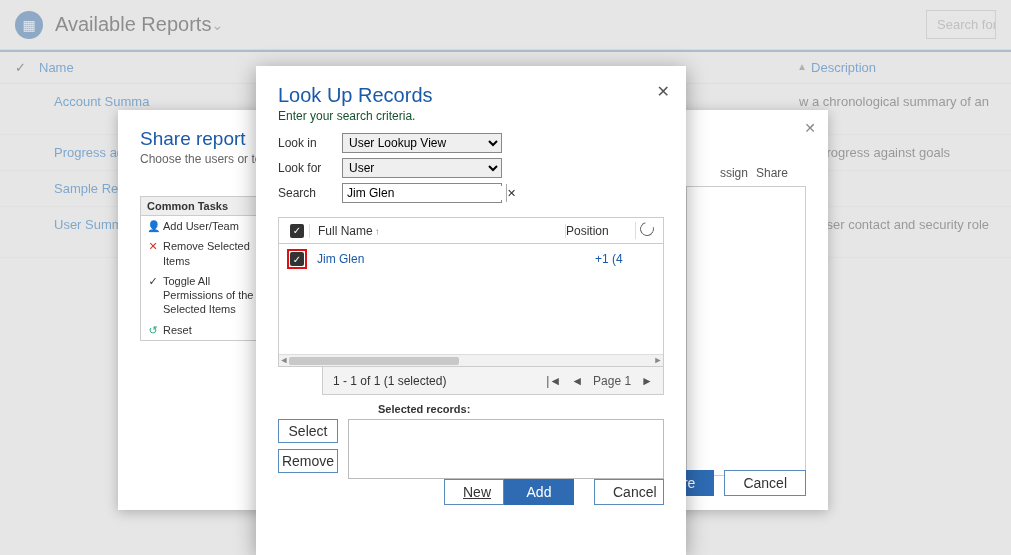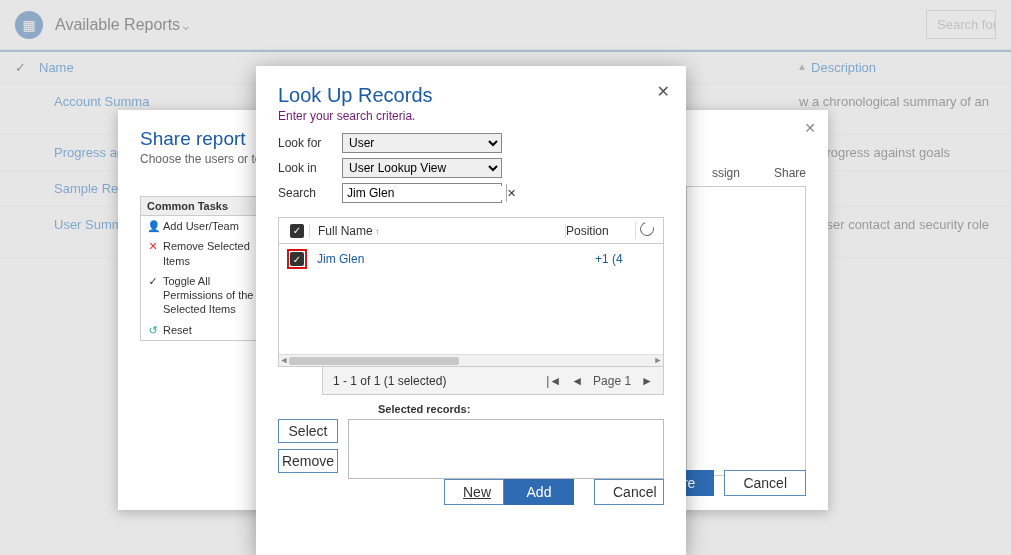--- a/index.html
+++ b/index.html
@@ -2,21 +2,21 @@
 <html><head>
 <meta charset="utf-8">
 <style>
 * { box-sizing: border-box; margin: 0; padding: 0; }
 body { font-family: "Segoe UI", Arial, sans-serif; font-size: 13px; color: #333; background: #fff; width: 1011px; height: 555px; overflow: hidden; position: relative; }
 
 
 .page { position:absolute; inset:0; }
 .page-header { display:flex; align-items:center; padding:10px 15px; border-bottom:1px solid #e5e5e5; }
 .brand-icon { width:28px; height:28px; background:#3b78b5; border-radius:50%; display:flex; align-items:center; justify-content:center; color:#fff; font-size:14px; margin-right:12px; }
-.page-title { font-size:16px; font-weight:300; color:#3a3a3a; }
+.page-title { font-size:20px; font-weight:300; color:#3a3a3a; }
 .chevron { color:#888; font-size:14px; }
 .searchbox { margin-left:auto; border:1px solid #ccc; padding:6px 10px; color:#aaa; width:70px; overflow:hidden; white-space:nowrap; }
 
 .blue-rule { height:2px; background:#7aa7cf; }
 
 .grid-head { display:flex; align-items:center; padding:8px 15px; border-bottom:1px solid #eee; color:#1a73c7; font-size:13px; }
 .grid-head .check { width:24px; color:#444; }
 .grid-head .colname { width:760px; }
 .grid-head .coldesc { flex:1; }
 .filter-icon { color:#888; margin-right:6px; font-size:12px; display:inline-block; transform:rotate(180deg); }
@@ -33,31 +33,31 @@
 .share-wizard { position:absolute; left:118px; top:110px; width:710px; height:400px; background:#fff; box-shadow:0 2px 12px rgba(0,0,0,.25); padding:18px 22px; }
 .share-title { color:#1a5aa8; font-size:19px; font-weight:400; }
 .share-sub { color:#666; font-size:12px; margin-top:2px; }
 .share-close { position:absolute; right:12px; top:10px; color:#888; font-size:14px; cursor:pointer; }
 
 .common-box { border:1px solid #ccc; margin-top:30px; width:135px; font-size:11px; color:#333; }
 .common-box .hdr { background:#eee; padding:3px 6px; font-weight:bold; border-bottom:1px solid #ccc; }
 .common-box .itm { padding:3px 6px; display:flex; align-items:flex-start; gap:4px; line-height:1.3; }
 .common-box .itm .ic { width:12px; font-size:11px; text-align:center; flex-shrink:0; }
 
-.share-right { position:absolute; right:18px; top:56px; font-size:12px; color:#555; display:flex; gap:26px; }
+.share-right { position:absolute; right:36px; top:56px; font-size:12px; color:#555; display:flex; }
 .share-right span { padding:0 4px; }
 .share-rect { position:absolute; right:22px; top:76px; width:120px; height:290px; border:1px solid #ccc; }
 .share-btns { position:absolute; right:22px; bottom:14px; display:flex; gap:10px; }
 .btn { border:1px solid #5b8bbd; background:#fff; color:#333; padding:4px 18px; font-size:14px; cursor:pointer; }
 .btn.primary { background:#2e6bb3; color:#fff; border-color:#2e6bb3; }
 
 
 .lookup { position:absolute; left:256px; top:66px; width:430px; height:489px; background:#fff; box-shadow:0 4px 20px rgba(0,0,0,.35); padding:18px 22px 14px; }
 .lookup-title { color:#1a5aa8; font-size:20px; font-weight:400; }
-.lookup-sub { color:#701a75; font-size:12px; margin-top:2px; margin-bottom:10px; }
+.lookup-sub { color:#14532d; font-size:12px; margin-top:2px; margin-bottom:10px; }
 .lookup-close { position:absolute; right:16px; top:16px; font-size:16px; color:#555; cursor:pointer; }
 
 .fld-row { display:flex; align-items:center; margin:5px 0; font-size:12px; }
 .fld-row label { width:64px; color:#333; }
 .fld-row select, .fld-row .searchwrap { width:160px; }
 .fld-row select { border:1px solid #888; font-size:12px; padding:1px 2px; height:20px; }
 .searchwrap { display:flex; border:1px solid #888; height:20px; align-items:center; }
 .searchwrap input { flex:1; border:none; outline:none; font-size:12px; padding:0 4px; }
 .searchwrap .clear { width:16px; text-align:center; font-size:11px; cursor:pointer; border-left:1px solid #aaa; height:100%; display:flex; align-items:center; justify-content:center; }
 
@@ -175,26 +175,26 @@
     <button class="btn">Cancel</button>
   </div>
 </div>
 
 <div class="lookup">
   <div class="lookup-close">✕</div>
   <div class="lookup-title">Look Up Records</div>
   <div class="lookup-sub">Enter your search criteria.</div>
 
   <div class="fld-row">
+    <label>Look in</label>
+    <select><option>User Lookup View</option></select>
+  </div>
+  <div class="fld-row">
     <label>Look for</label>
     <select><option>User</option></select>
-  </div>
-  <div class="fld-row">
-    <label>Look in</label>
-    <select><option>User Lookup View</option></select>
   </div>
   <div class="fld-row">
     <label>Search</label>
     <div class="searchwrap">
       <input type="text" value="Jim Glen" style="">
       <div class="clear">✕</div>
     </div>
   </div>
 
   <div class="results">

